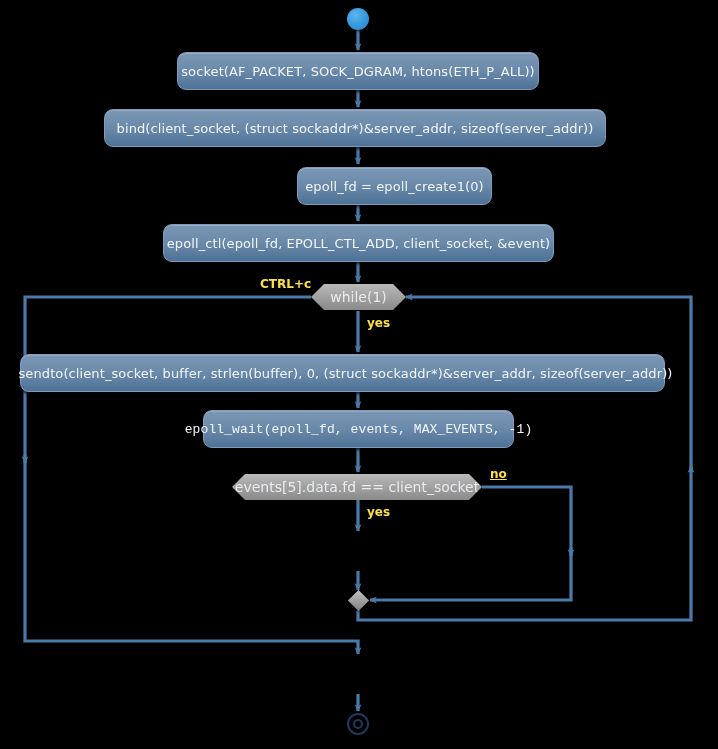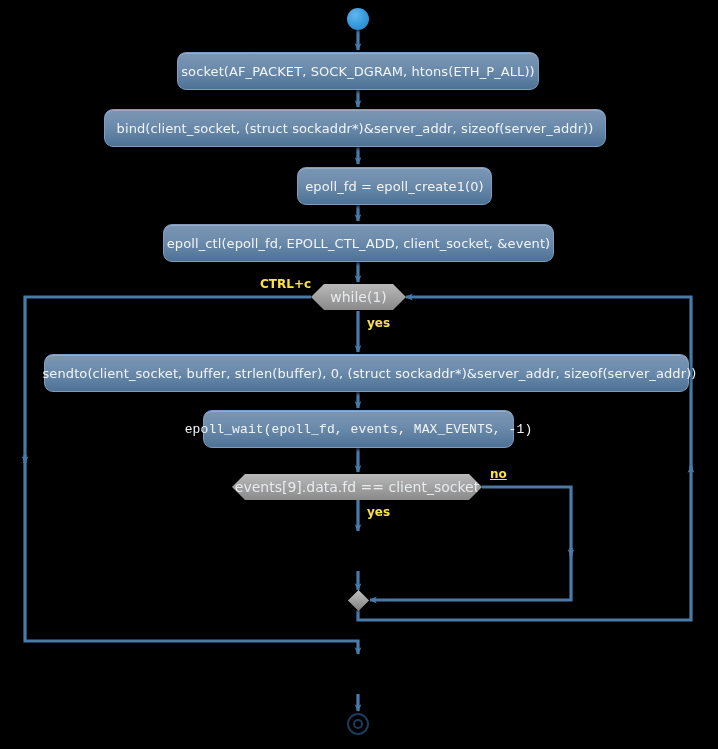--- a/index.html
+++ b/index.html
@@ -183,30 +183,30 @@
   </div>
 
   <div class="node-box" style="left:163px; top:224px; width:391px;">
     <span>epoll_ctl(epoll_fd, EPOLL_CTL_ADD, client_socket, &amp;event)</span>
   </div>
 
   <div class="node-hex" style="left:311px; top:284px; width:95px;">
     <span>while(1)</span>
   </div>
 
-  <div class="node-box" style="left:44px; top:354px; width:645px;padding-left:20px;">
+  <div class="node-box" style="left:20px; top:354px; width:645px;padding-left:20px;">
     <span>sendto(client_socket, buffer, strlen(buffer), 0, (struct sockaddr*)&amp;server_addr, sizeof(server_addr))</span>
   </div>
 
   <div class="node-box" style="left:203px; top:410px; width:311px;font-family:Liberation Mono, monospace;">
     <span>epoll_wait(epoll_fd, events, MAX_EVENTS, -1)</span>
   </div>
 
   <div class="node-hex" style="left:232px; top:474px; width:250px;">
-    <span>events[9].data.fd == client_socket</span>
+    <span>events[5].data.fd == client_socket</span>
   </div>
 
 
   <div class="node-merge" style="left:351px; top:593px;"></div>
 
 
   <div class="node-end" style="left:347px; top:713px;"></div>
 
   <div class="edge-label" style="left:260px; top:278px;">CTRL+c</div>
 

